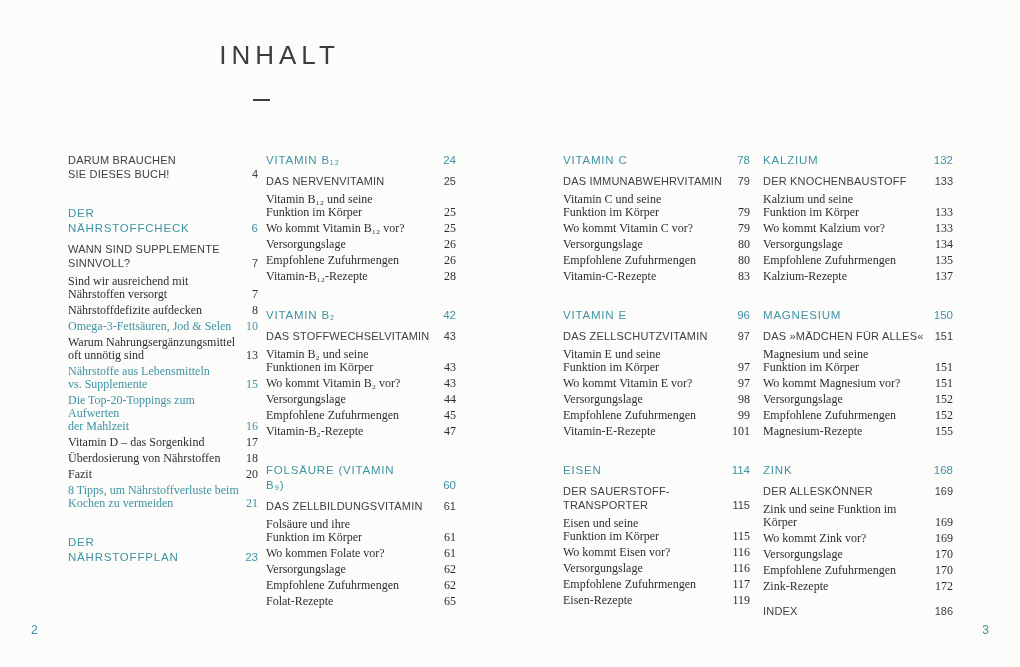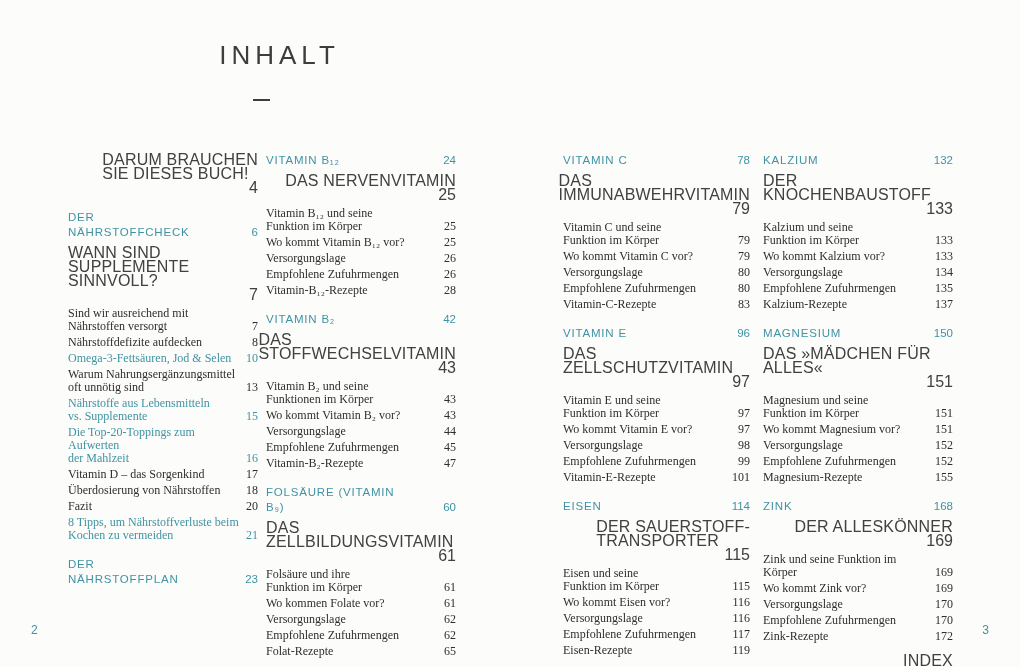--- a/index.html
+++ b/index.html
@@ -49,31 +49,30 @@
   .toc-item .page{ flex:none; }
 
   .item-chapter{
     font-family:"Liberation Sans", sans-serif;
     font-size:11.5px;
     letter-spacing:0.8px;
     line-height:15px;
     color:var(--accent);
     margin-bottom:6px;
   }
-  .item-chapter:not(:first-child){ margin-top:15px;gap:40px; }
+  .item-chapter:not(:first-child){ margin-top:25px;gap:40px; }
   .item-chapter .page{ letter-spacing:0; }
 
   .item-section{
     font-family:"Liberation Sans", sans-serif;
-    font-size:16px;
+    font-size:11px;
     letter-spacing:0.2px;
     line-height:14px;
     color:#3F4240;
     margin-bottom:5px;
-    flex-direction:column;
   }
   .item-section .page{ letter-spacing:0; }
 
   .item-entry{
     font-family:"Liberation Serif", serif;
     font-size:12px;
     line-height:13px;
     color:#2E2E2C;
   }
   .item-entry.accent{ color:var(--accent); margin-top:3px;justify-content:space-between; }

